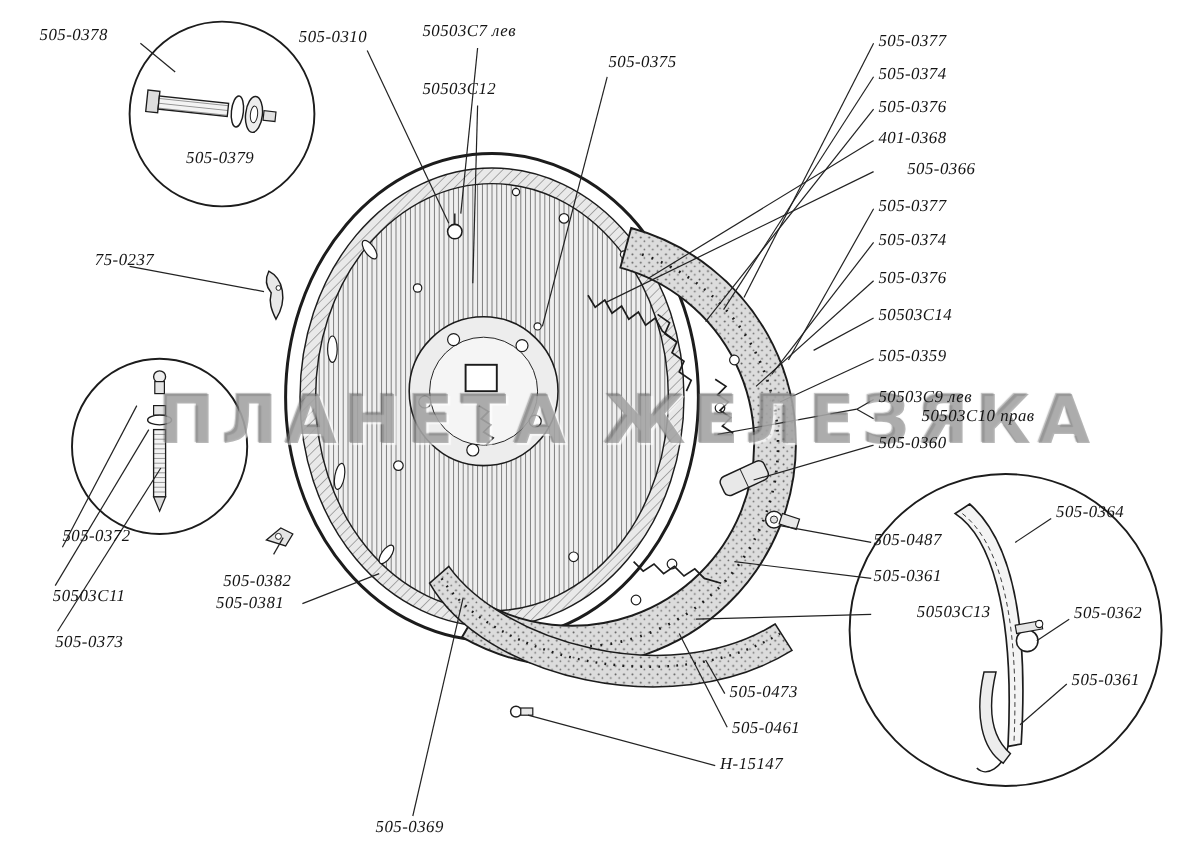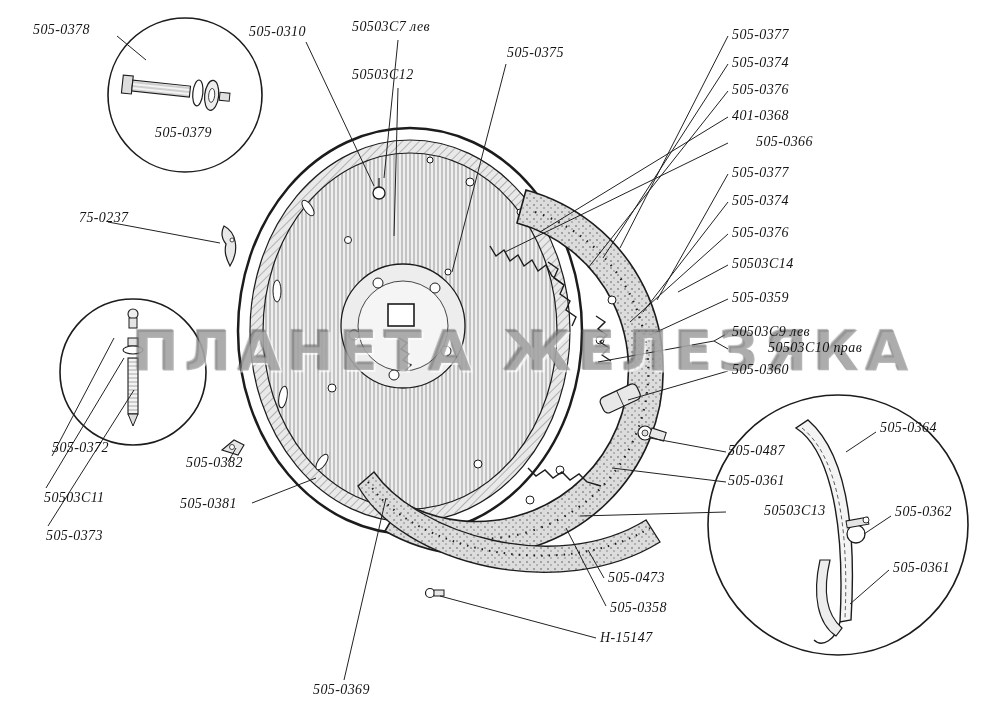--- a/index.html
+++ b/index.html
@@ -218,27 +218,27 @@
       <div class="part-label" style="left: 732px; top: 193px;">505-0374</div>
       <div class="part-label" style="left: 732px; top: 225px;">505-0376</div>
       <div class="part-label" style="left: 732px; top: 256px;">50503С14</div>
       <div class="part-label" style="left: 732px; top: 290px;">505-0359</div>
       <div class="part-label" style="left: 732px; top: 324px;">50503С9 лев</div>
       <div class="part-label" style="left: 768px; top: 340px; text-align: right;">50503С10 прав</div>
       <div class="part-label" style="left: 732px; top: 362px;">505-0360</div>
       <div class="part-label" style="left: 52px; top: 440px; text-align: center;">505-0372</div>
       <div class="part-label" style="left: 44px; top: 490px;">50503С11</div>
       <div class="part-label" style="left: 46px; top: 528px;">505-0373</div>
-      <div class="part-label" style="left: 186px; top: 455px; text-align: right;">505-0382</div>
+      <div class="part-label" style="left: 186px; top: 477px; text-align: right;">505-0382</div>
       <div class="part-label" style="left: 180px; top: 496px;">505-0381</div>
       <div class="part-label" style="left: 880px; top: 420px;">505-0364</div>
       <div class="part-label" style="left: 728px; top: 443px;">505-0487</div>
       <div class="part-label" style="left: 728px; top: 473px;">505-0361</div>
       <div class="part-label" style="left: 728px; top: 503px; margin-left: 36px;">50503С13</div>
       <div class="part-label" style="left: 895px; top: 504px;">505-0362</div>
       <div class="part-label" style="left: 893px; top: 560px;">505-0361</div>
       <div class="part-label" style="left: 608px; top: 570px;">505-0473</div>
-      <div class="part-label" style="left: 610px; top: 600px;">505-0358</div>
+      <div class="part-label" style="left: 610px; top: 600px;">505-0461</div>
       <div class="part-label" style="left: 600px; top: 630px;">Н-15147</div>
       <div class="part-label" style="left: 313px; top: 682px;">505-0369</div>
     </div>
 
 </div>
 
 </body></html>

